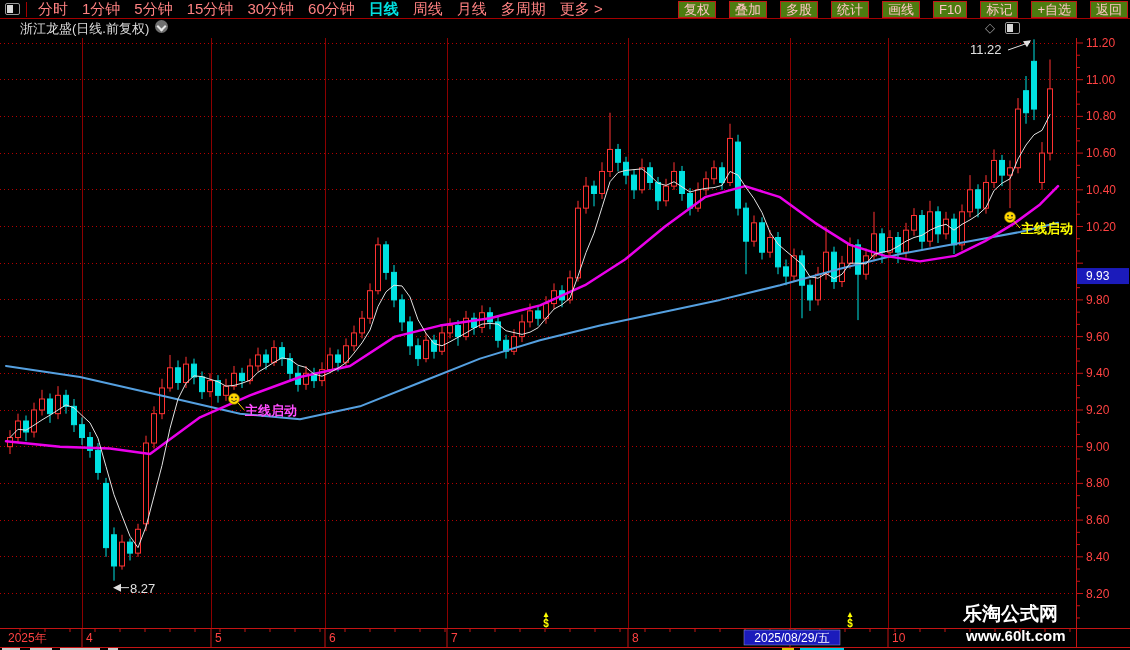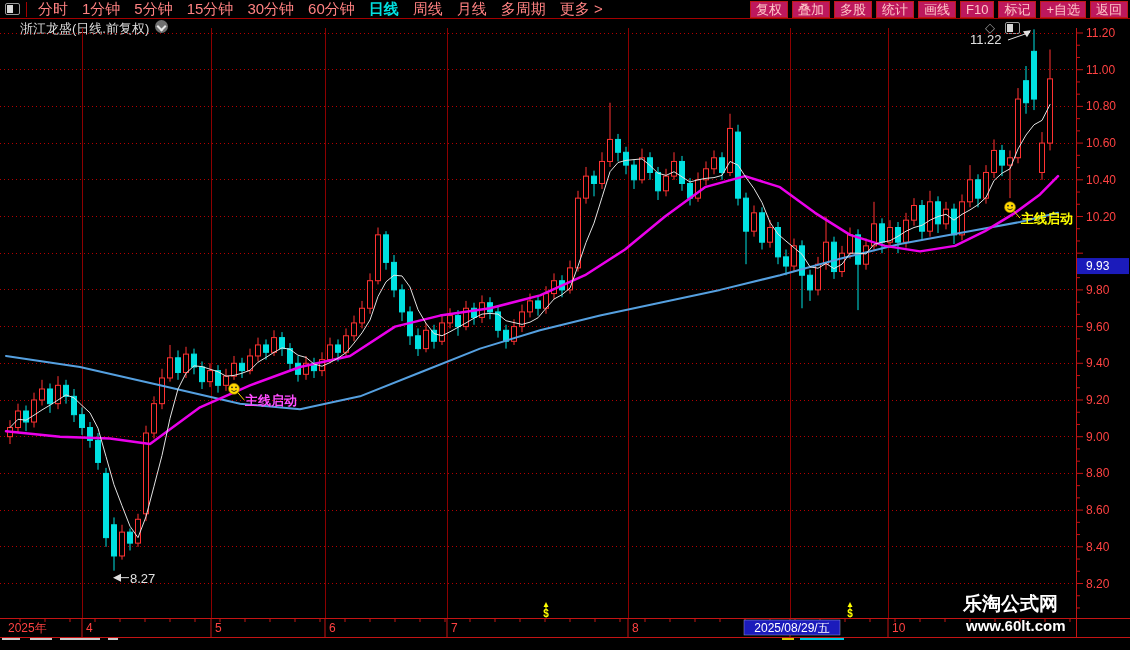--- a/index.html
+++ b/index.html
@@ -11,38 +11,38 @@
   #menubar { position:absolute; top:0; left:0; width:1130px; height:19px;
              display:flex; align-items:center; border-bottom:1px solid #a40000; }
   #win-icon { width:15px; height:12px; border:1px solid #9a9a9a; border-radius:2px;
               margin-left:5px; position:relative; flex:none; }
   #win-icon .half { position:absolute; left:1px; top:1px; width:6px; height:8px; background:#d8d8d8; }
   .menu-sep { width:1px; height:15px; background:#a40000; margin:0 4px 0 6px; flex:none; }
   .menu-item { color:#ff8282; font-size:15px; padding:0 7px; white-space:nowrap; cursor:default; }
   .menu-item.active { color:#00e1e1;font-weight:bold; }
   #menu-right { margin-left:auto; display:flex; align-items:center; padding-right:2px; }
   .tool-btn { border:1px solid #c01818; color:#ffc6c6; font-size:13px; line-height:15px;
-              padding:0 5px; margin-left:4px; white-space:nowrap; background:#be185d; }
+              padding:0 5px; margin-left:13px; white-space:nowrap; background:#4d7c0f; }
 
   
   #titlebar { position:absolute; top:20px; left:16px; width:1032px; height:18px;
               display:flex; align-items:flex-start; }
   #stock-title { color:#dcdcdc; font-size:13px; margin-left:4px; white-space:nowrap; }
   #collapse-circle { width:13px; height:13px; border-radius:50%; background:#707070;
                      margin:0 6px 0 6px; position:relative; flex:none; }
   #collapse-circle:after { content:""; position:absolute; left:3px; top:3px; width:5px; height:5px;
                            border-left:2px solid #e8e8e8; border-bottom:2px solid #e8e8e8;
                            transform:rotate(-45deg); }
   .ma-label { font-size:13px; margin-right:10px; white-space:nowrap; }
   #title-icons { margin-left:auto; display:flex; align-items:center; margin-right:28px; }
   #diamond-icon { color:#9a9a9a; font-size:13px; margin-right:10px; }
   #panel-icon { width:15px; height:12px; border:1px solid #9a9a9a; border-radius:2px; position:relative; }
   #panel-icon .half { position:absolute; left:1px; top:1px; width:6px; height:8px; background:#d8d8d8; }
 
-  #chart-wrap { position:absolute; top:28px; left:0; width:952px; height:612px; }
+  #chart-wrap { position:absolute; top:38px; left:0; width:952px; height:612px; }
   svg text { font-family:"Liberation Sans","DejaVu Sans",sans-serif; }
 </style>
 </head>
 <body>
 <div id="app">
 
   <div id="menubar">
     <div id="win-icon">
         <div class="half"></div>
       </div>

